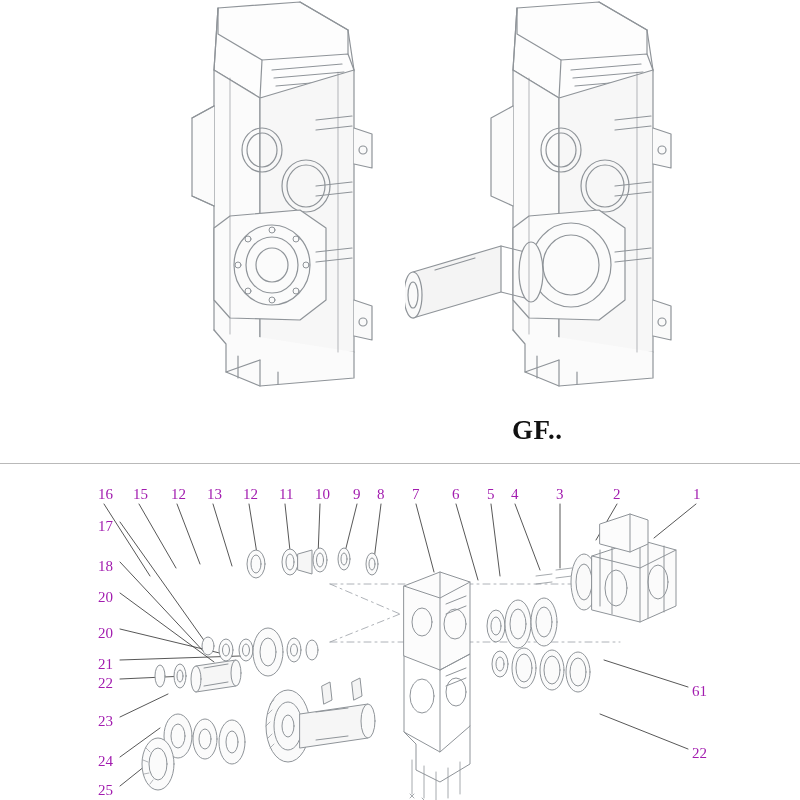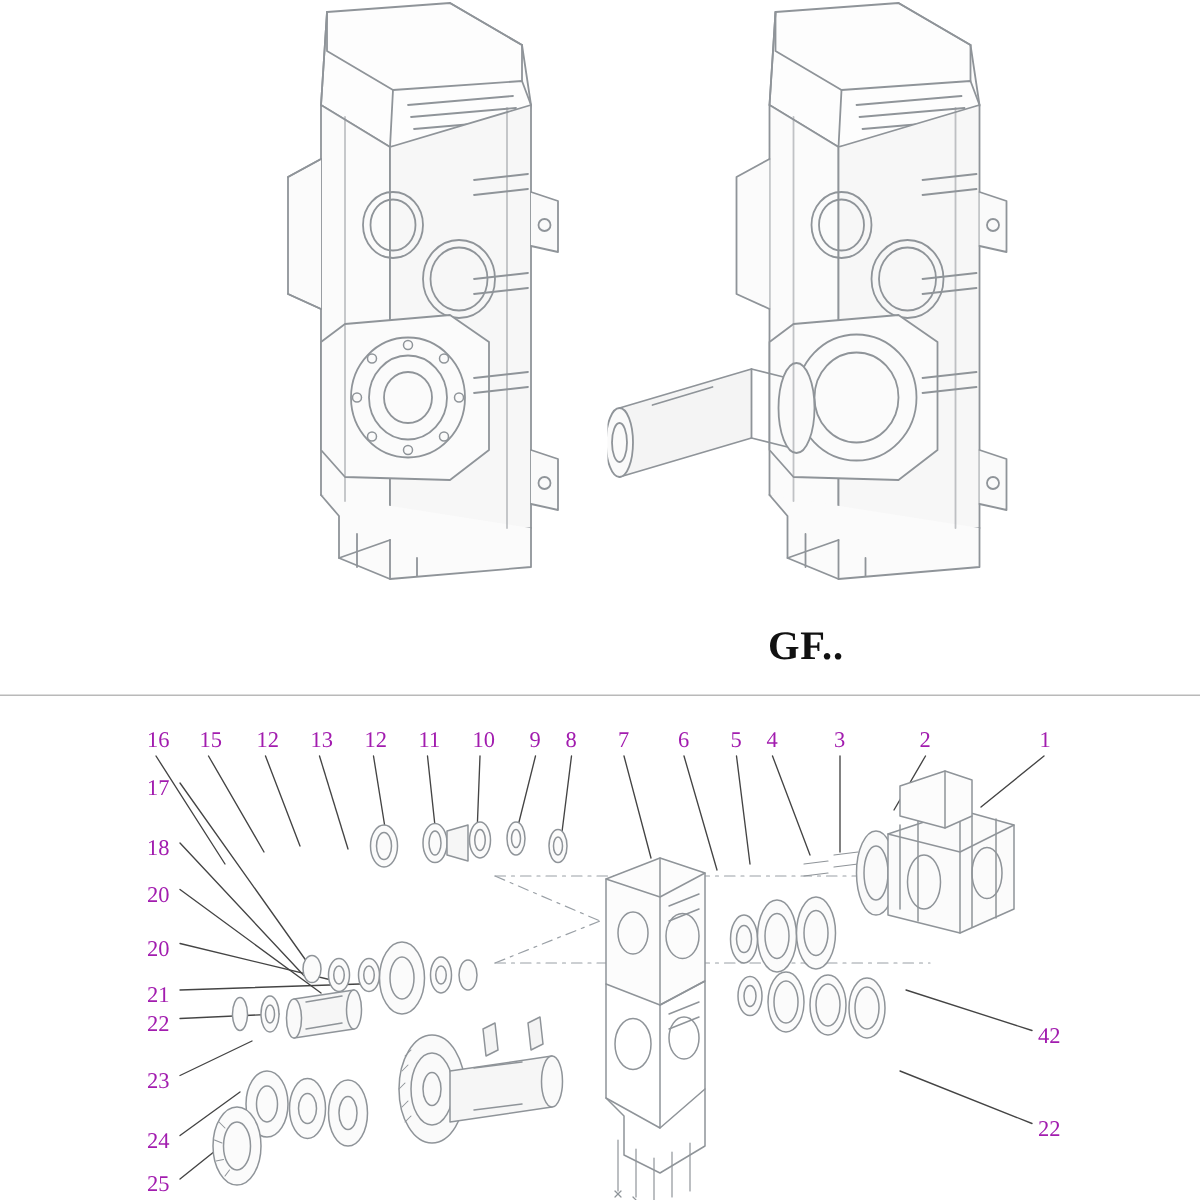--- a/index.html
+++ b/index.html
@@ -422,17 +422,17 @@
     <div class="callout-num" style="left:98px; top:94px;">18</div>
     <div class="callout-num" style="left:98px; top:125px;">20</div>
     <div class="callout-num" style="left:98px; top:161px;text-align:right;">20</div>
     <div class="callout-num" style="left:98px; top:192px;">21</div>
     <div class="callout-num" style="left:98px; top:211px;">22</div>
     <div class="callout-num" style="left:98px; top:249px;">23</div>
     <div class="callout-num" style="left:98px; top:289px;">24</div>
     <div class="callout-num" style="left:98px; top:318px;">25</div>
 
     
-    <div class="callout-num" style="left:692px; top:219px;">42</div>
+    <div class="callout-num" style="left:692px; top:219px;">61</div>
     <div class="callout-num" style="left:692px; top:281px;">22</div>
 
   </div>
 </div>
 
 </body></html>

